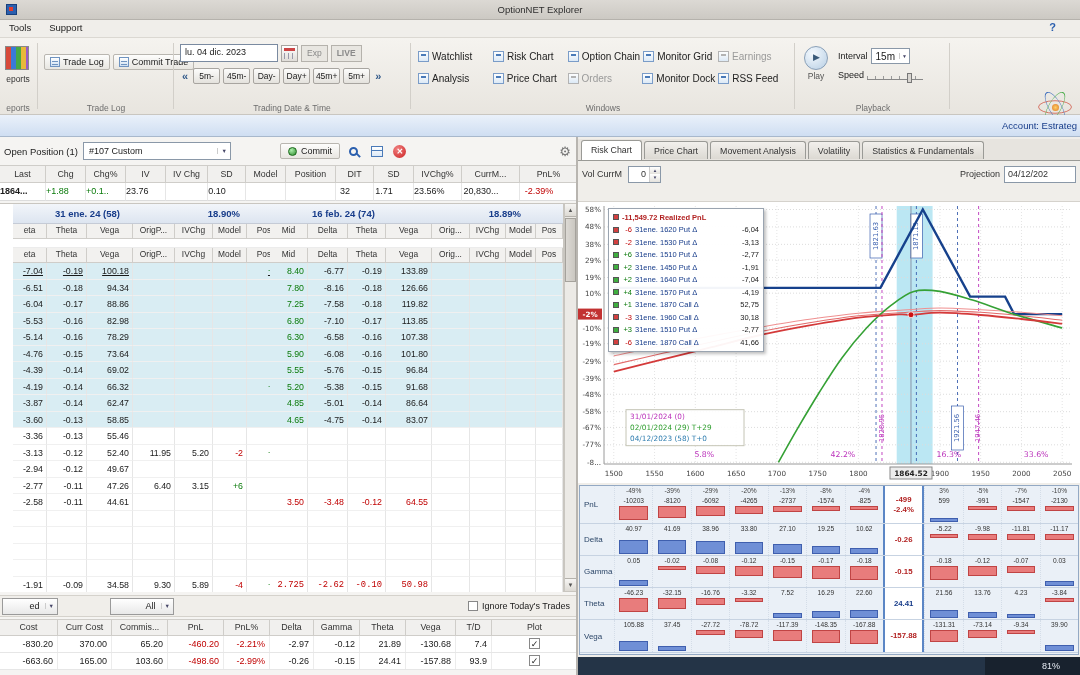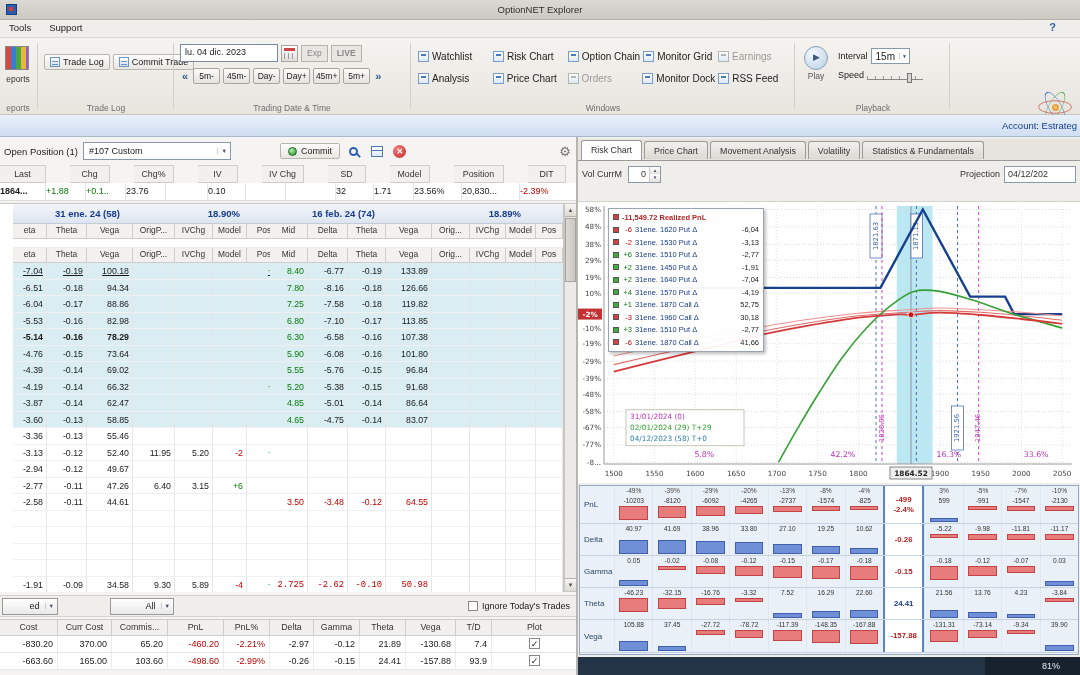--- a/index.html
+++ b/index.html
@@ -68,21 +68,21 @@
 .ic-table:after{content:"";position:absolute;left:0;right:0;top:3px;height:1px;background:#4a7ab8}
 .ic-close{width:13px;height:13px;border-radius:50%;background:radial-gradient(circle at 35% 30%,#f08080,#cc2222);color:#fff;font-size:8px;line-height:13px;text-align:center;font-weight:bold}
 .ic-close:after{content:"✕"}
 .ic-gear{color:#777;font-size:13px}
 .ic-gear:after{content:"⚙"}
 #gearend{margin-left:auto}
 
 #stats-h,#stats-v{position:absolute;left:0;width:578px;display:grid;height:18px}
 #stats-h{top:28px}#stats-v{top:46px}
 .shc{background:#f1f0ee;border:1px solid #cfcdc9;border-left:none;font-size:8.8px;text-align:center;line-height:16px;color:#333;overflow:hidden}
-.svc{background:#fff;border-bottom:1px solid #dcdcdc;border-right:1px solid #e6e6e6;text-align:left;padding-right:19px;line-height:17px;overflow:hidden}
+.svc{background:#fff;border-bottom:1px solid #dcdcdc;border-right:1px solid #e6e6e6;text-align:center;padding-right:19px;line-height:17px;overflow:hidden}
 .svc.b{font-weight:bold}.svc.g{color:#0a7a0a}.svc.r{color:#c00000}
 
 #chain{position:absolute;left:0;top:66px;width:564px;height:389px;background:#fff;border-top:1px solid #c9c6c0}
 .chainpanel{position:absolute;top:0;bottom:0;border-right:1px solid #c9c6c0;overflow:hidden;background:#fff}
 .expheader{height:20px;background:linear-gradient(#f2f5fa,#dde5f0);border-bottom:1px solid #c5cbd6;display:flex;justify-content:space-between;padding:0 42px;align-items:center;color:#173c8a;font-weight:bold;font-size:9.5px}
 .chainrow{display:grid;height:16.5px;line-height:16px}
 .chainhead{height:15px;line-height:13px}
 .hcell{background:#f2f1ef;border-right:1px solid #cfcdc9;border-bottom:1px solid #cfcdc9;text-align:center;font-size:8.4px;color:#333;overflow:hidden}
 .chainspacer{height:9px;background:#fff;border-bottom:1px solid #ececec}
 .ccell{border-right:1px solid #e6e6e6;border-bottom:1px solid #f0f0f0;text-align:right;padding-right:3px;overflow:hidden;font-size:8.8px}
@@ -297,21 +297,21 @@
     <span class="pibtn">
         <span class="ic-table"></span>
       </span>
     <span class="pibtn">
         <span class="ic-close"></span>
       </span>
     <span class="pibtn" id="gearend">
         <span class="ic-gear"></span>
       </span>
   </div>
-  <div id="stats-h" style="grid-template-columns: 46px 40px 40px 40px 42px 38px 40px 50px 38px 40px 48px 58px 1fr; gap: 24px;">
+  <div id="stats-h" style="grid-template-columns: 46px 40px 40px 40px 42px 38px 40px 50px 38px 40px 48px 58px 1fr;">
       <div class="shc">Last</div>
       <div class="shc">Chg</div>
       <div class="shc">Chg%</div>
       <div class="shc">IV</div>
       <div class="shc">IV Chg</div>
       <div class="shc">SD</div>
       <div class="shc">Model</div>
       <div class="shc">Position</div>
       <div class="shc">DIT</div>
       <div class="shc">SD</div>
@@ -388,21 +388,21 @@
         </div>
         <div class="chainrow itm" style="grid-template-columns: 34px 40px 46px 42px 38px 34px 1fr;">
           <div class="ccell">-5.53</div>
           <div class="ccell">-0.16</div>
           <div class="ccell">82.98</div>
           <div class="ccell"></div>
           <div class="ccell"></div>
           <div class="ccell"></div>
           <div class="ccell"></div>
         </div>
-        <div class="chainrow itm" style="grid-template-columns: 34px 40px 46px 42px 38px 34px 1fr; font-weight: bold;">
+        <div class="chainrow itm" style="grid-template-columns: 34px 40px 46px 42px 38px 34px 1fr;">
           <div class="ccell">-5.14</div>
           <div class="ccell">-0.16</div>
           <div class="ccell">78.29</div>
           <div class="ccell"></div>
           <div class="ccell"></div>
           <div class="ccell"></div>
           <div class="ccell"></div>
         </div>
         <div class="chainrow itm" style="grid-template-columns: 34px 40px 46px 42px 38px 34px 1fr;">
           <div class="ccell">-4.76</div>

